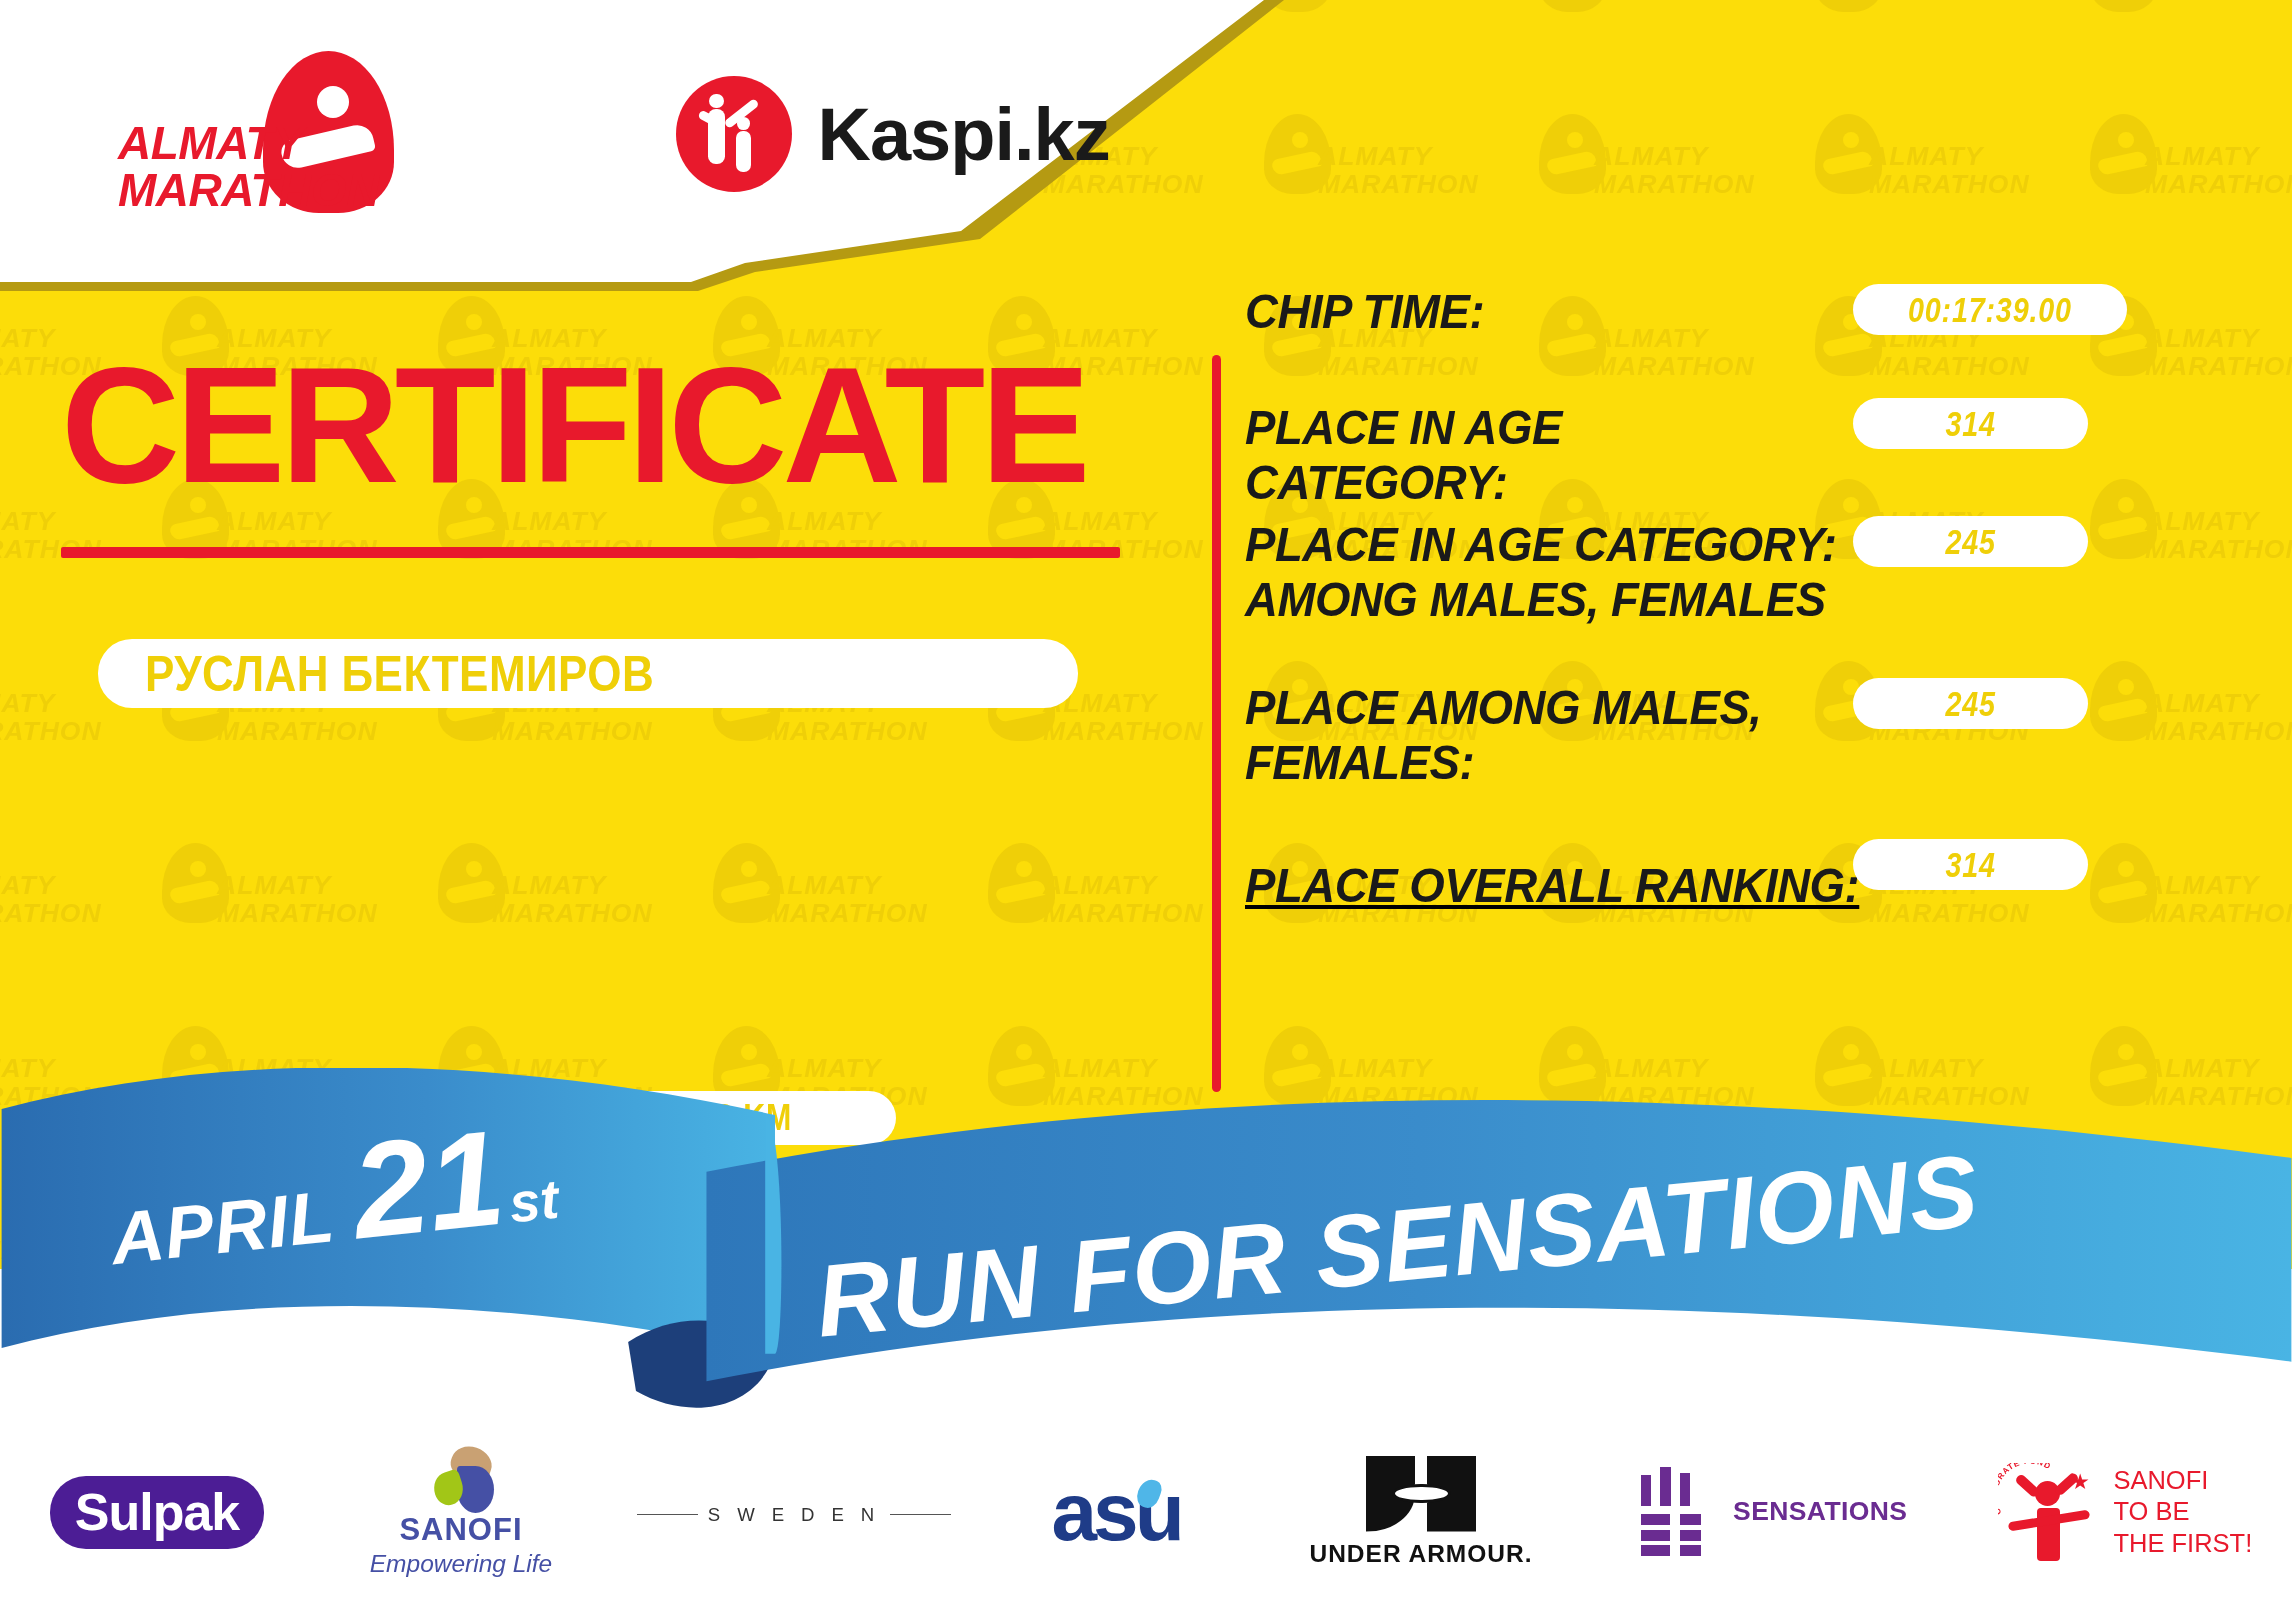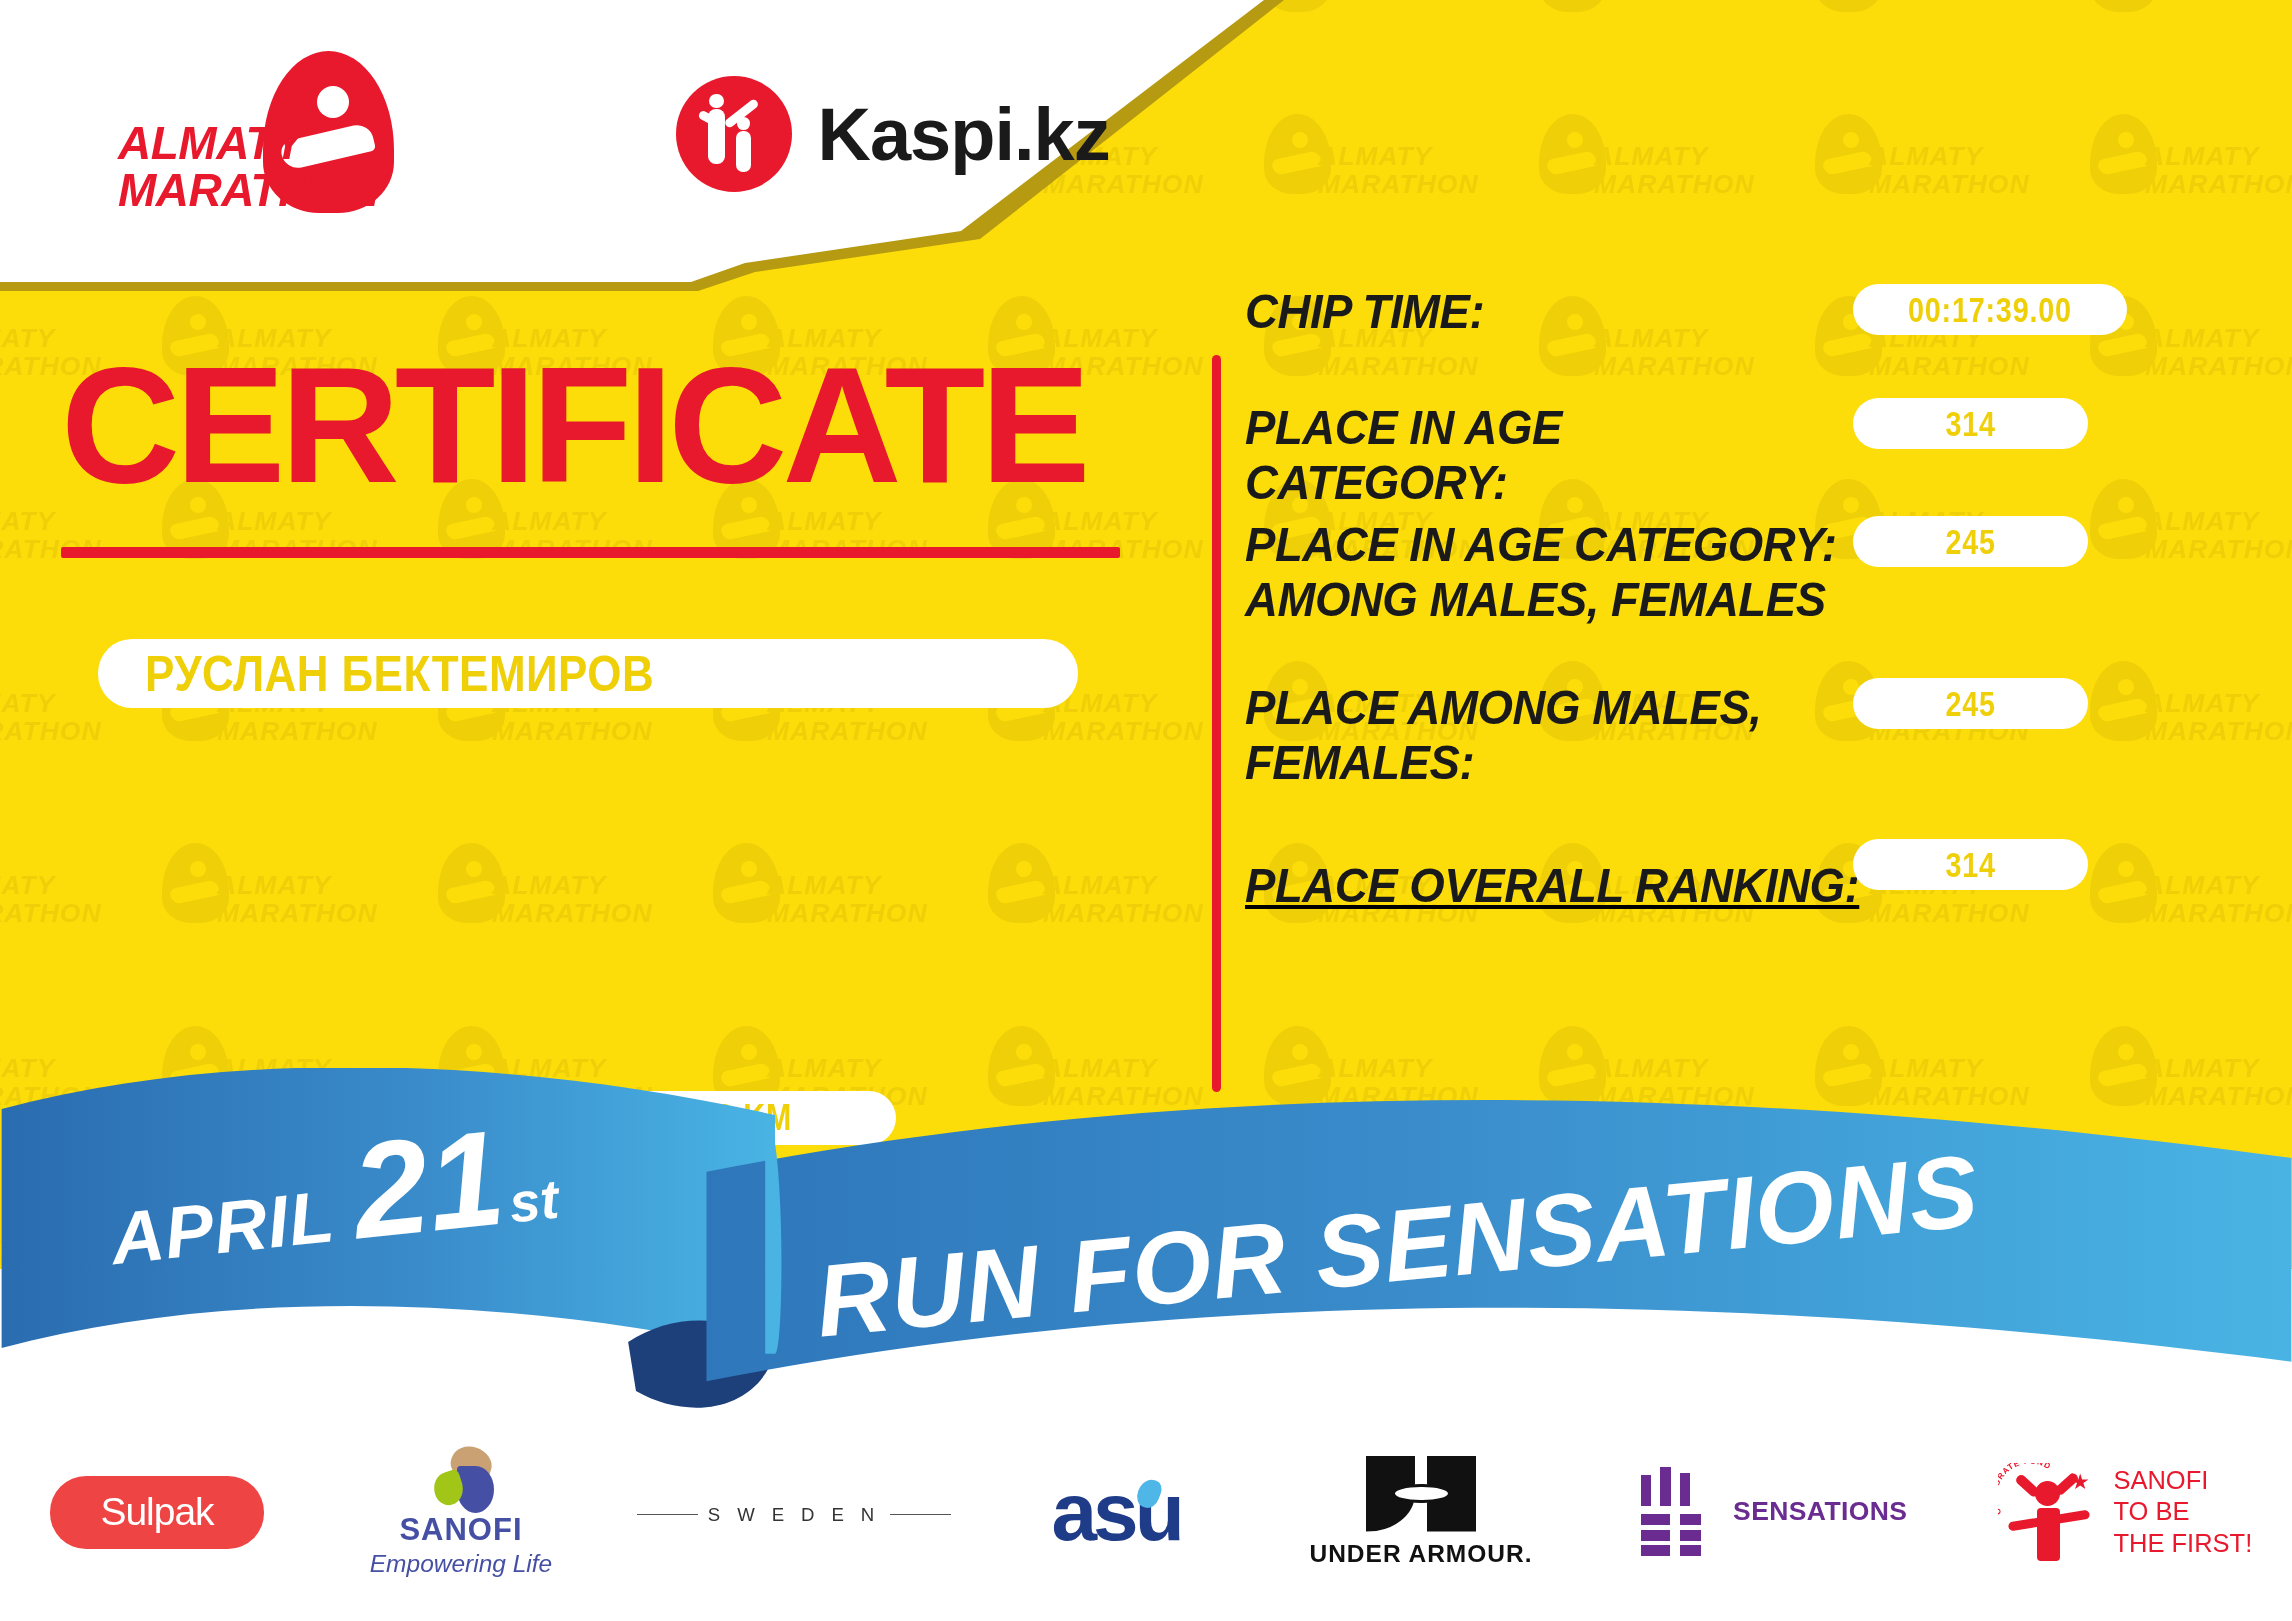--- a/index.html
+++ b/index.html
@@ -164,21 +164,21 @@
   .right-col{position:absolute;left:1245px;top:294px;width:1039px;z-index:10;}
   .r-row{position:absolute;display:flex;align-items:flex-start;}
   .r-label{
     font-style:italic;font-weight:bold;font-size:49px;line-height:1.12;color:#1A1A1A;
     letter-spacing:-0.5px;
     transform:scaleX(0.93);transform-origin:left top;
   }
   .r-pill{
     position:absolute;background:#ffffff;border-radius:27.4px;height:51px;
     display:flex;align-items:center;justify-content:center;
-    color:#EFCF08;font-weight:bold;font-size:35px;letter-spacing:1px;
+    color:#EFCF08;font-weight:bold;font-size:35px;letter-spacing:1px;font-style:italic;
   }
   .r-pill span{transform:scaleX(0.82);transform-origin:center;display:inline-block;}
 
   
   .ribbon-wrap{position:absolute;left:0;top:1068px;width:2293px;height:372px;z-index:12;}
 
   .ribbon-date{
     position:absolute;left:108px;top:1127px;z-index:16;
     color:#ffffff;display:flex;align-items:baseline;
     transform:rotate(-6deg);
@@ -196,23 +196,23 @@
   }
 
   
   .sponsors{
     position:absolute;left:0;top:1402px;width:2293px;height:220px;
     display:flex;align-items:center;z-index:14;
   }
   .sp{position:relative;display:flex;align-items:center;justify-content:center;height:147px;}
 
   .sulpak{
-    width:214px;height:73px;background:#ef4444;border-radius:36px;
+    width:214px;height:73px;background:#4c1d95;border-radius:36px;
     display:flex;align-items:center;justify-content:center;
-    color:#fff;font-weight:normal;font-size:39px;letter-spacing:-1px;
+    color:#fff;font-weight:bold;font-size:52px;letter-spacing:-1px;
   }
   .sanofi{display:flex;flex-direction:column;align-items:center;gap:2px;}
   .sanofi-mark{position:relative;width:78px;height:63px;}
   .sanofi-mark .b1{position:absolute;right:7.8px;top:0;width:41px;height:33px;background:#C9A173;border-radius:60% 60% 40% 50%;transform:rotate(18deg);}
   .sanofi-mark .b2{position:absolute;right:5.9px;top:19.6px;width:37px;height:47px;background:#4550A5;border-radius:10% 60% 60% 60%;}
   .sanofi-mark .b3{position:absolute;left:11.8px;top:25.5px;width:29px;height:33px;background:#A2C617;border-radius:60% 20% 60% 50%;transform:rotate(-18deg);}
   .sanofi-name{color:#4550A5;font-weight:bold;font-size:31px;letter-spacing:1px;}
   .sanofi-tag{color:#4550A5;font-style:italic;font-size:24.5px;}
   .oriflame{display:flex;flex-direction:column;align-items:center;}
   .ori-name{color:#1A1A1A;font-size:46px;letter-spacing:6.9px;font-weight:300;}

